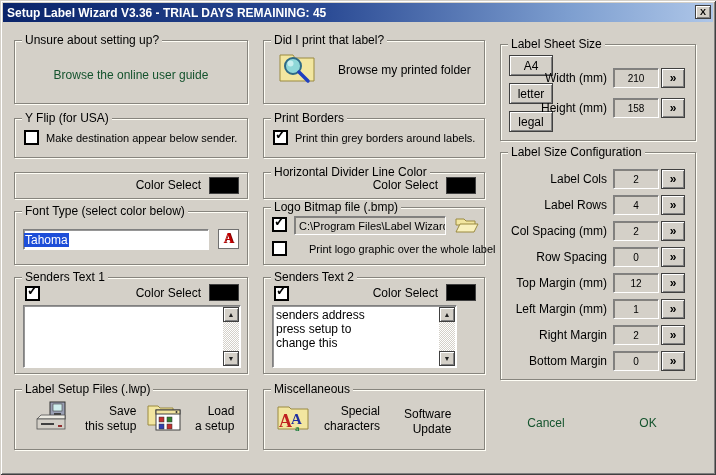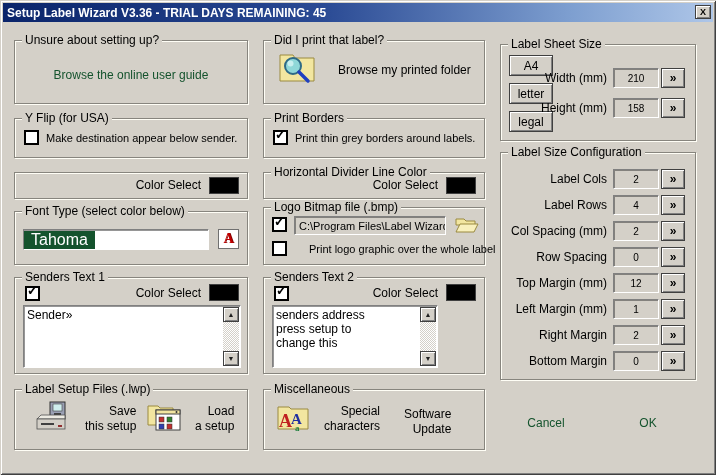--- a/index.html
+++ b/index.html
@@ -39,21 +39,21 @@
   .check { position:absolute; left:0px; top:-4px; font-size:13px; font-weight:bold; color:#000; line-height:1.1; }
   .swatch { position:absolute; width:30px; height:17px; border:1px solid #404040; padding:0; }
   .field {
     position:absolute; border:1px solid #808080; border-right-color:#fff; border-bottom-color:#fff;
     box-shadow: inset 1px 1px 0 rgba(64,64,64,.55);
     display:flex; align-items:center; font-size:11px; overflow:hidden; white-space:nowrap;
   }
   .field.white { background:#fff; }
   .field.grey  { background:#d4d0c8; }
   .field.num { justify-content:center; font-size:10px; }
-  .selected-text { background:#14532d; color:#fff; padding:0 7px; font-size:16px; }
+  .selected-text { background:#1d4ed8; color:#fff; padding:0 1px; font-size:12px; }
   .cklabel { font-size:11px; white-space:nowrap; }
   .cselect { font-size:12px; }
   .textbox { position:absolute; background:#fff; border:1px solid #808080; border-right-color:#fff; border-bottom-color:#fff; box-shadow: inset 1px 1px 0 rgba(64,64,64,.55); }
   .textbox-text { position:absolute; left:3px; top:2px; right:20px; bottom:2px; font-size:12px; white-space:pre-line; overflow:hidden; }
   .vscroll {
     position:absolute; top:1px; right:1px; bottom:1px; width:16px;
     background-color:#fff;
     background-image: conic-gradient(#d4d0c8 25%, #fff 0 50%, #d4d0c8 0 75%, #fff 0);
     background-size:2px 2px;
   }
@@ -119,21 +119,20 @@
   </div>
 
   <div class="group" style="left:14px;top:277px;width:234px;height:97px">
     <span class="gtitle">Senders Text 1</span>
     <span class="checkbox" style="position:absolute;left:10px;top:8px">
         <span class="check">✓</span>
       </span>
     <span class="cselect" style="position:absolute;right:46px;top:8px">Color Select</span>
     <button class="swatch" style="right:8px;top:6px;background:#000"></button>
     <div class="textbox" style="left:8px;top:27px;width:218px;height:63px">
-      <div class="textbox-text">Sender»</div>
       <div class="vscroll">
         <div class="scrollbtn up">
             <span class="arrow">▲</span>
           </div>
         <div class="scrollbtn down">
             <span class="arrow">▼</span>
           </div>
       </div>
     </div>
   </div>
@@ -230,21 +229,21 @@
     </div>
   </div>
 
   <div class="group" style="left:263px;top:277px;width:222px;height:97px">
     <span class="gtitle">Senders Text 2</span>
     <span class="checkbox" style="position:absolute;left:10px;top:8px">
         <span class="check">✓</span>
       </span>
     <span class="cselect" style="position:absolute;right:46px;top:8px">Color Select</span>
     <button class="swatch" style="right:8px;top:6px;background:#000"></button>
-    <div class="textbox" style="left:8px;top:27px;width:166px;height:63px">
+    <div class="textbox" style="left:8px;top:27px;width:185px;height:63px">
       <div class="textbox-text">senders address
 press setup to
 change this</div>
       <div class="vscroll">
         <div class="scrollbtn up">
             <span class="arrow">▲</span>
           </div>
         <div class="scrollbtn down">
             <span class="arrow">▼</span>
           </div>

